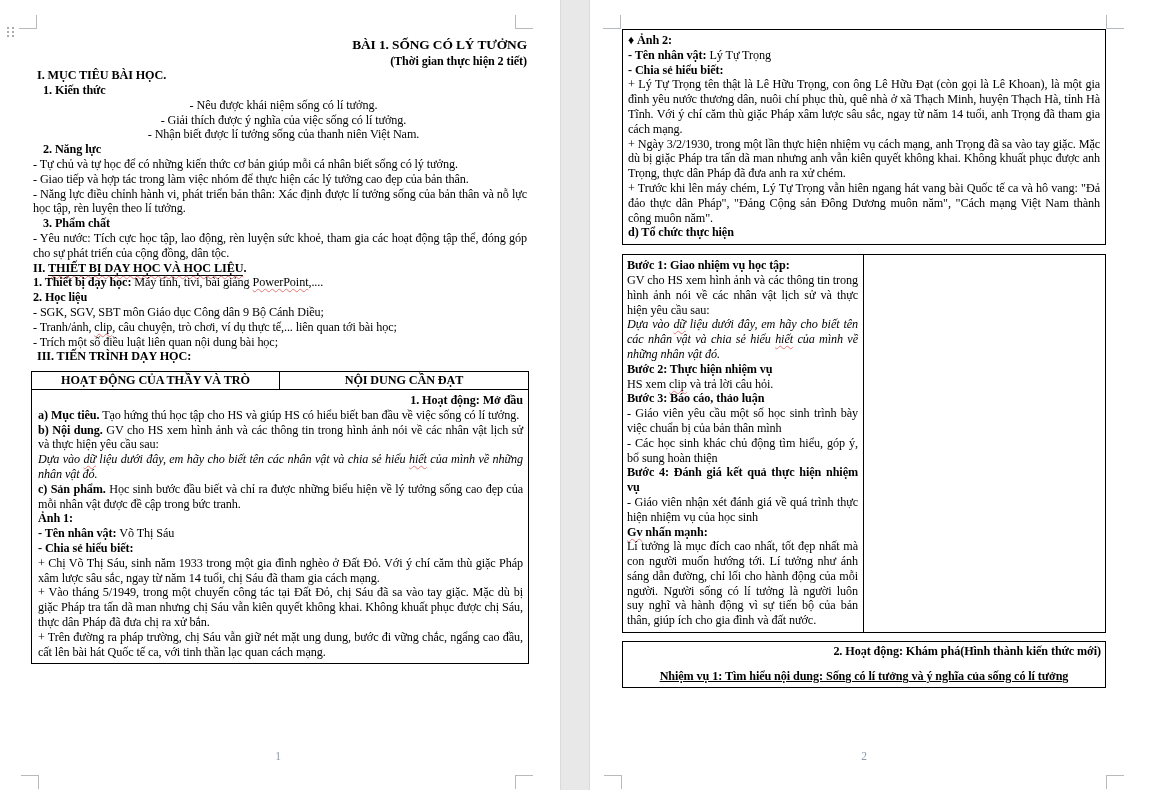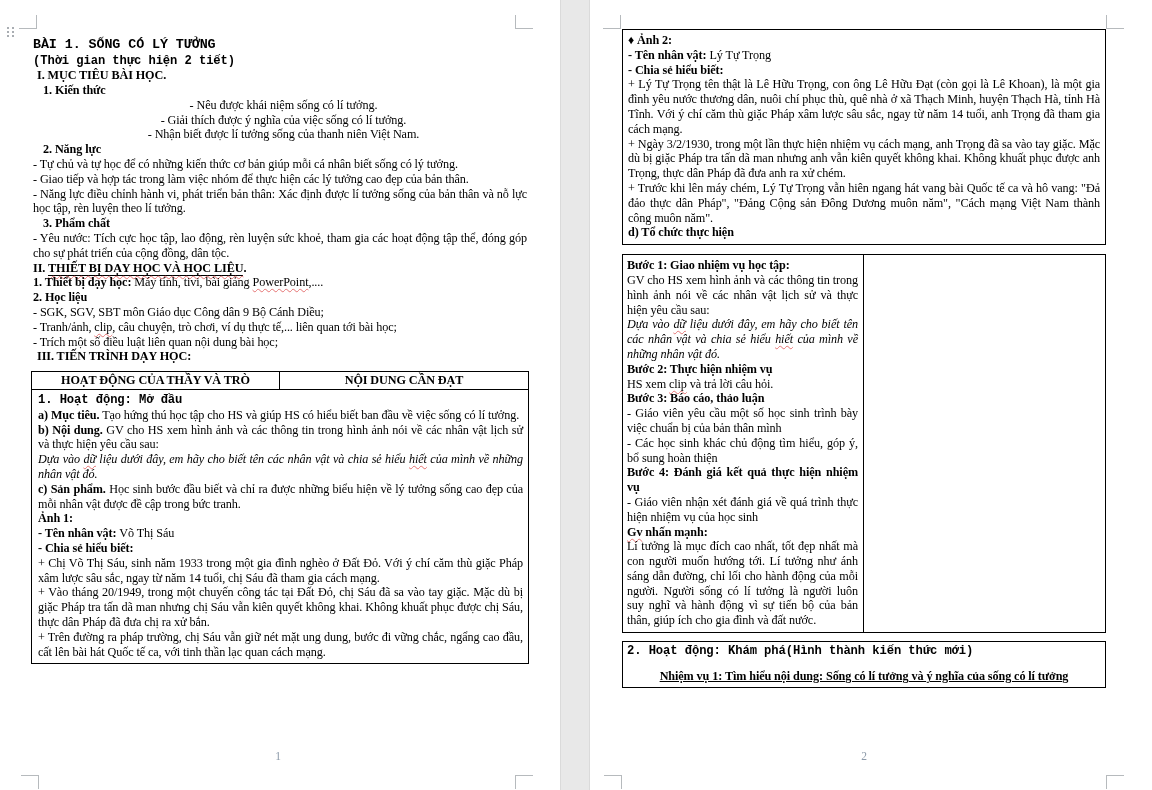--- a/index.html
+++ b/index.html
@@ -23,21 +23,21 @@
   #drag-handle { position:absolute; left:7px; top:27px; width:10px; height:15px;
     display:grid; grid-template-columns:2px 2px; grid-auto-rows:2px; gap:2px 3px; cursor:move; }
   #drag-handle i { background:#8d9298; border-radius:50%; }
 
   .content { position:absolute; top:0; left:0; right:0; font-size:12.2px; line-height:14.8px; letter-spacing:-0.1px; }
   #page1 .content { padding:37px 33px 0 33px; }
   #page2 .content { padding:29px 30px 0 32px; }
 
   .b { font-weight:bold; }
   .i { font-style:italic; }
-  .ctr { text-align:left;font-family:Liberation Mono, monospace; }
+  .ctr { text-align:right; }
   .j { text-align:justify; }
   .title { font-size:13.4px; line-height:16.5px; }
   .sp { }
   .ind1 { text-indent:4px; }
   .ind2 { text-indent:10px; }
   .ind3 { text-indent:7px;text-align:center; }
   .ud { text-decoration:underline; text-decoration-thickness:1px;text-align:center; }
   .sq { text-decoration-line:underline; text-decoration-style:wavy; text-decoration-color:#e57373;
         text-decoration-thickness:1px; text-underline-offset:2px; text-decoration-skip-ink:none; }
   .ubsq { border-bottom:1px solid #000; text-decoration-line:underline; text-decoration-style:wavy;
@@ -113,21 +113,21 @@
       <div class="t1-body">
         <div class="ctr b">1. Hoạt động: Mở đầu</div>
         <div class="j"><b>a) Mục tiêu.</b><span> Tạo hứng thú học tập cho HS và giúp HS có hiểu biết ban đầu về việc sống có lí tưởng.</span></div>
         <div class="j sp"><b>b) Nội dung.</b><span> GV cho HS xem hình ảnh và các thông tin trong hình ảnh nói về các nhân vật lịch sử và thực hiện yêu cầu sau:</span></div>
         <div class="j i sp"><span>Dựa vào </span><span class="sq">dữ</span><span> liệu dưới đây, em hãy cho biết tên các nhân vật và chia sẻ hiểu </span><span class="sq">hiết</span><span> của mình về những nhân vật đó.</span></div>
         <div class="j sp"><b>c) Sản phẩm.</b><span> Học sinh bước đầu biết và chỉ ra được những biểu hiện về lý tưởng sống cao đẹp của mỗi nhân vật được đề cập trong bức tranh.</span></div>
         <div class="b">Ảnh 1:</div>
         <div><b>- Tên nhân vật:</b><span> Võ Thị Sáu</span></div>
         <div class="b">- Chia sẻ hiểu biết:</div>
         <div class="j">+ Chị Võ Thị Sáu, sinh năm 1933 trong một gia đình nghèo ở Đất Đỏ. Với ý chí căm thù giặc Pháp xâm lược sâu sắc, ngay từ năm 14 tuổi, chị Sáu đã tham gia cách mạng.</div>
-        <div class="j">+ Vào tháng 20/1949, trong một chuyến công tác tại Đất Đỏ, chị Sáu đã sa vào tay giặc. Mặc dù bị giặc Pháp tra tấn dã man nhưng chị Sáu vẫn kiên quyết không khai. Không khuất phục được chị Sáu, thực dân Pháp đã đưa chị ra xử bắn.</div>
+        <div class="j">+ Vào tháng 5/1949, trong một chuyến công tác tại Đất Đỏ, chị Sáu đã sa vào tay giặc. Mặc dù bị giặc Pháp tra tấn dã man nhưng chị Sáu vẫn kiên quyết không khai. Không khuất phục được chị Sáu, thực dân Pháp đã đưa chị ra xử bắn.</div>
         <div class="j">+ Trên đường ra pháp trường, chị Sáu vẫn giữ nét mặt ung dung, bước đi vững chắc, ngẩng cao đầu, cất lên bài hát Quốc tế ca, với tinh thần lạc quan cách mạng.</div>
       </div>
     </div>
   </div>
 
   <div class="pagenum">1</div>
 </div>
 
 <div id="page-gap"></div>
 

